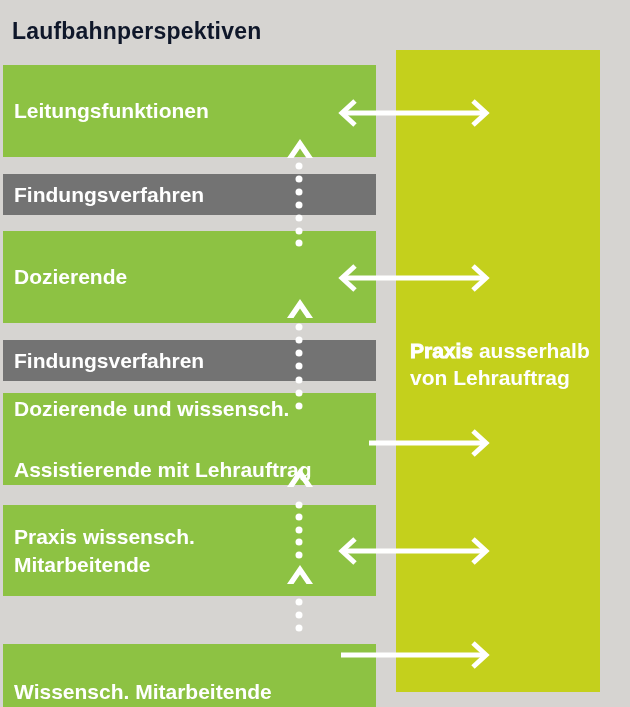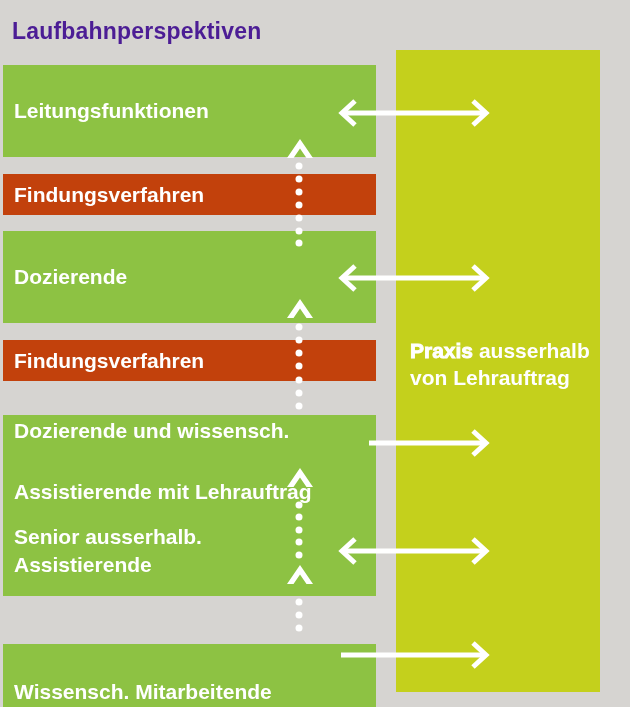--- a/index.html
+++ b/index.html
@@ -3,30 +3,30 @@
 <meta charset="utf-8">
 <style>
   html,body{margin:0;padding:0;}
   body{
     width:630px;height:707px;position:relative;overflow:hidden;
     background:#d6d4d1;
     font-family:"Liberation Sans",sans-serif;
   }
   .title{
     position:absolute;left:12px;top:18px;
-    font-size:23px;font-weight:bold;color:#4c1d95;letter-spacing:.2px;
+    font-size:23px;font-weight:bold;color:#0f172a;letter-spacing:.2px;
   }
   .bar{
     position:absolute;left:3px;width:373px;
     display:flex;flex-direction:column;justify-content:center;
     color:#fff;font-weight:bold;font-size:21px;line-height:28px;
     padding-left:11px;box-sizing:border-box;
   }
   .bar.green{background:#8dc243;}
-  .bar.blue{background:#c2410c;}
+  .bar.blue{background:#737373;}
   .panel{
     position:absolute;left:396px;top:50px;width:204px;height:642px;
     background:#c4d01c;
   }
   .panel-text{
     position:absolute;left:14px;top:287px;
     color:#fff;font-weight:bold;font-size:21px;line-height:27px;
   }
   .panel-text .hl{-webkit-text-stroke:0.9px #fff;}
   .overlay{position:absolute;left:0;top:0;pointer-events:none;}
@@ -45,28 +45,28 @@
 </div>
 
 <div class="bar green" style="top:231px;height:92px;">
   <span>Dozierende</span>
 </div>
 
 <div class="bar blue" style="top:340px;height:41px;">
   <span>Findungsverfahren</span>
 </div>
 
-<div class="bar green" style="top:415px;height:92px;gap:33px;">
+<div class="bar green" style="top:393px;height:92px;gap:33px;">
   <span>Dozierende und wissensch.</span>
   <span>Assistierende mit Lehrauftrag</span>
 </div>
 
 <div class="bar green" style="top:505px;height:91px;">
-  <span>Senior ausserhalb.</span>
-  <span>Assistierende</span>
+  <span>Praxis wissensch.</span>
+  <span>Mitarbeitende</span>
 </div>
 
 <div class="bar green" style="top:644px;height:95px;">
   <span>Wissensch. Mitarbeitende</span>
 </div>
 
 <div class="panel">
   <div class="panel-text">
     <div><span class="hl">Praxis</span><span> ausserhalb</span></div>
     <div>von Lehrauftrag</div>

